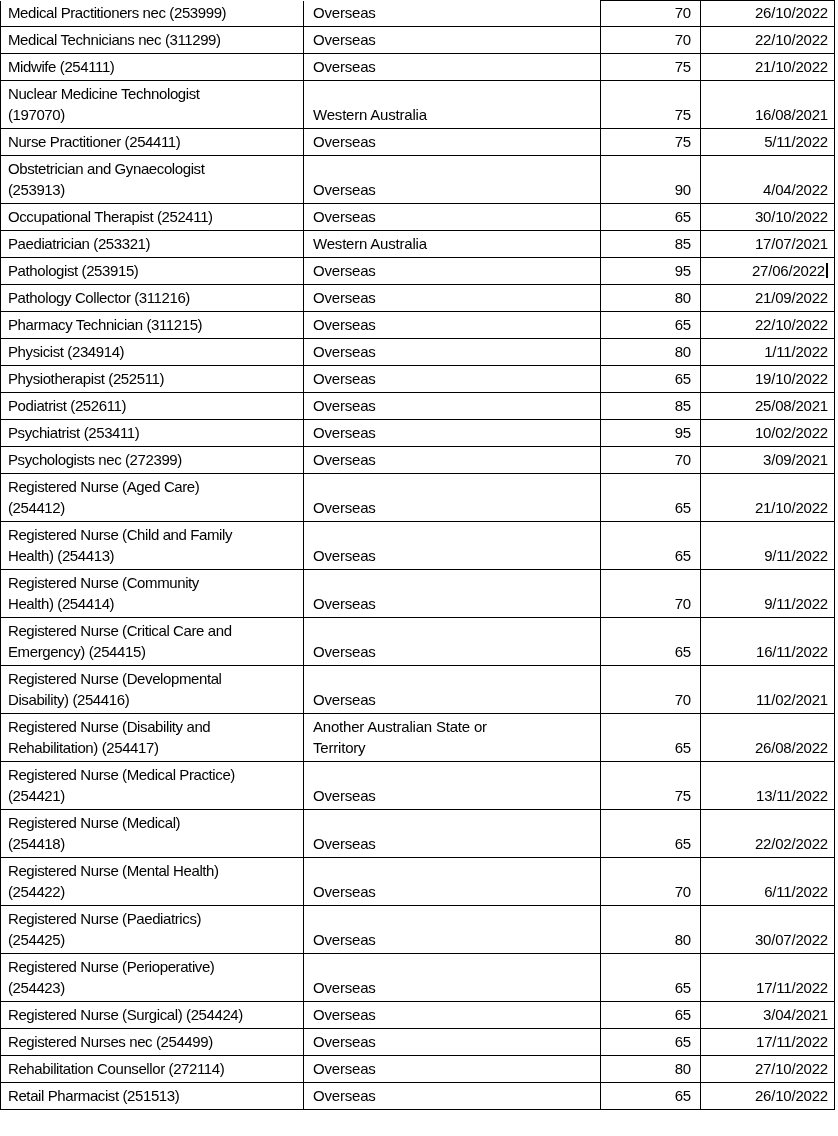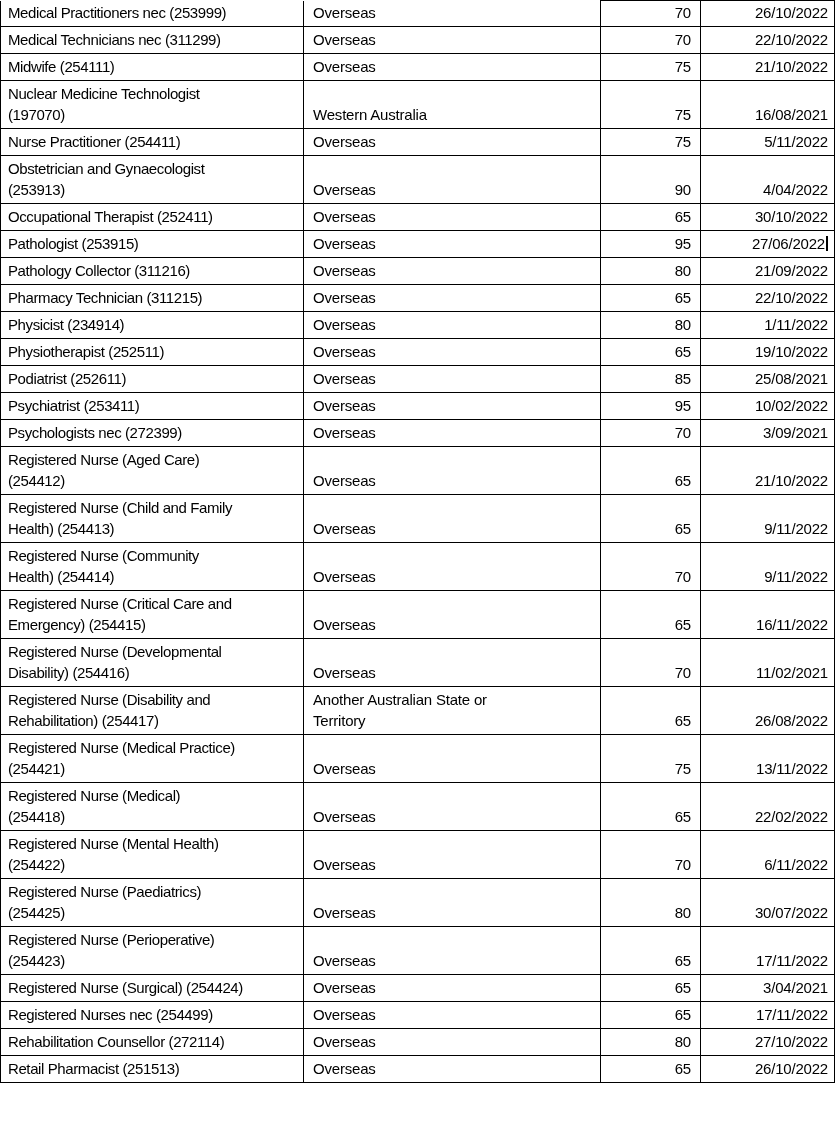--- a/index.html
+++ b/index.html
@@ -117,20 +117,26 @@
     <td class="pts">90</td>
     <td class="date">4/04/2022</td>
   </tr>
       <tr>
     <td class="occ">Occupational Therapist (252411)</td>
     <td class="loc">Overseas</td>
     <td class="pts">65</td>
     <td class="date">30/10/2022</td>
   </tr>
       <tr>
+    <td class="occ">Paediatrician (253321)</td>
+    <td class="loc">Western Australia</td>
+    <td class="pts">85</td>
+    <td class="date">17/07/2021</td>
+  </tr>
+      <tr>
     <td class="occ">Pathologist (253915)</td>
     <td class="loc">Overseas</td>
     <td class="pts">95</td>
     <td class="date">27/06/2022<span class="caret"></span></td>
   </tr>
       <tr>
     <td class="occ">Pathology Collector (311216)</td>
     <td class="loc">Overseas</td>
     <td class="pts">80</td>
     <td class="date">21/09/2022</td>

